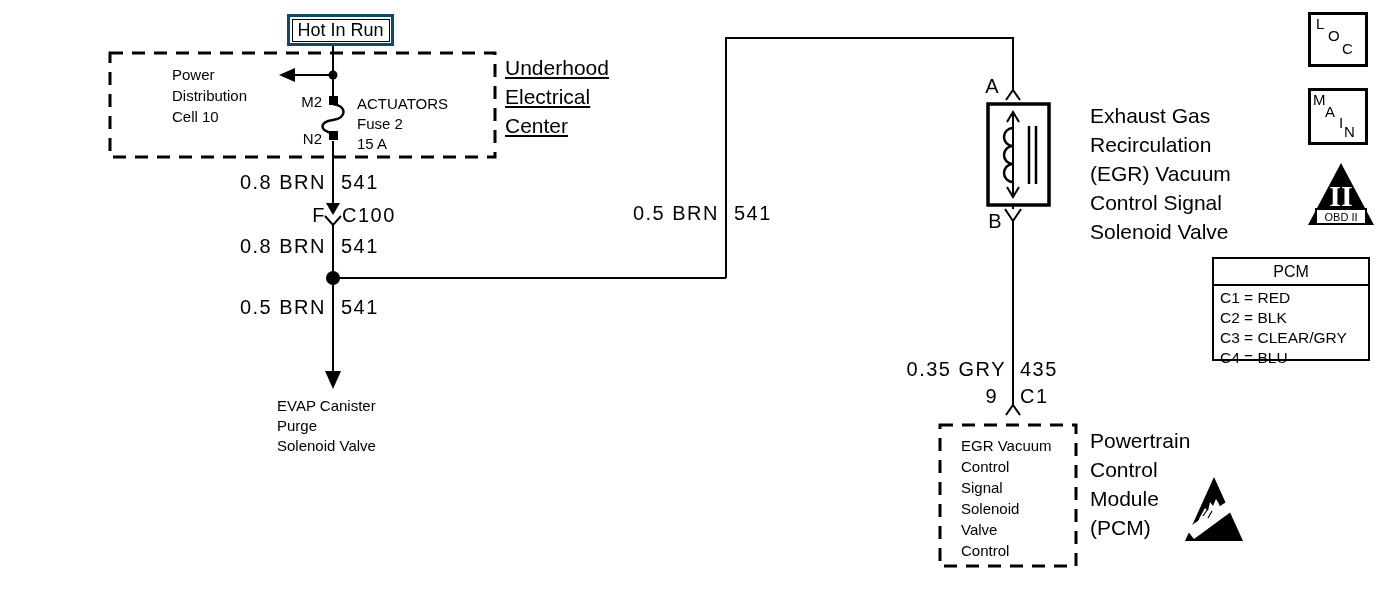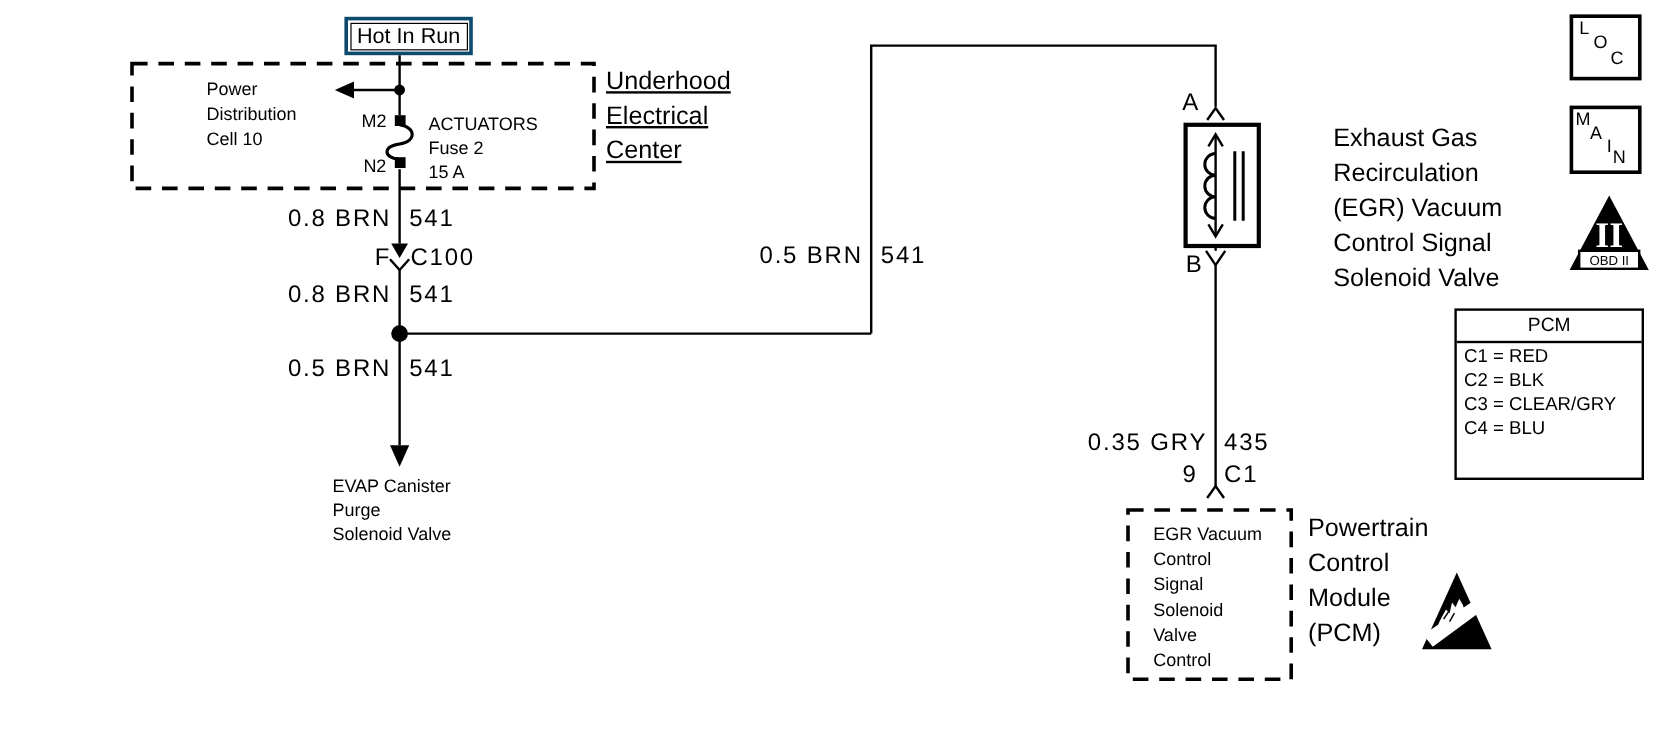--- a/index.html
+++ b/index.html
@@ -10,21 +10,21 @@
   .ra{text-align:right;}
   .s15{font-size:15px;line-height:20px;}
   .s15b{font-size:15px;line-height:21px;}
   .s21{font-size:21px;line-height:29px;}
   .wl{font-size:20px;line-height:24px;letter-spacing:1.5px;}
   .layer{position:absolute;left:0;top:0;}
   
   .hir{left:287px;top:14px;border:3px solid #0c4a6e;padding:1.5px;background:#fff;}
   .hir-inner{border:1.5px solid #000;padding:1px 5px;font-size:18px;line-height:19px;white-space:nowrap;}
   
-  .legend{left:1212px;top:257px;width:158px;height:143px;border:2.5px solid #000;box-sizing:border-box;background:#fff;}
+  .legend{left:1212px;top:257px;width:158px;height:104px;border:2.5px solid #000;box-sizing:border-box;background:#fff;}
   .legend-title{height:25px;line-height:25px;text-align:center;border-bottom:2.5px solid #000;font-size:16px;}
   .legend-rows{padding:2px 0 0 6px;}
   .legend-row{font-size:15.5px;line-height:20px;}
   
   .navbox{border:3.5px solid #000;background:#fff;box-sizing:border-box;}
   .navbox span{position:absolute;font-size:15px;line-height:15px;}
   .loc{left:1308px;top:12px;width:60px;height:55px;}
   .mainb{left:1308px;top:88px;width:60px;height:57px;}
 </style>
 </head>
@@ -111,21 +111,21 @@
   <div class="abs wl ra" style="left:170px;top:295px;width:156px;">0.5 BRN</div>
   <div class="abs wl" style="left:341px;top:295px;">541</div>
   <div class="abs s15 pre" style="left:277px;top:396px;">EVAP Canister
 Purge
 Solenoid Valve</div>
 
   <div class="abs wl ra" style="left:540px;top:201px;width:179px;">0.5 BRN</div>
   <div class="abs wl" style="left:734px;top:201px;">541</div>
   <div class="abs wl ra" style="left:960px;top:74px;width:40px;">A</div>
   <div class="abs wl ra" style="left:960px;top:209px;width:43px;">B</div>
-  <div class="abs s21 pre" style="left:1090px;top:101px;margin-left:21px;">Exhaust Gas
+  <div class="abs s21 pre" style="left:1090px;top:101px;">Exhaust Gas
 Recirculation
 (EGR) Vacuum
 Control Signal
 Solenoid Valve</div>
 
   <div class="abs wl ra" style="left:850px;top:357px;width:156px;">0.35 GRY</div>
   <div class="abs wl" style="left:1020px;top:357px;">435</div>
   <div class="abs wl ra" style="left:950px;top:384px;width:48px;">9</div>
   <div class="abs wl" style="left:1020px;top:384px;">C1</div>
 

